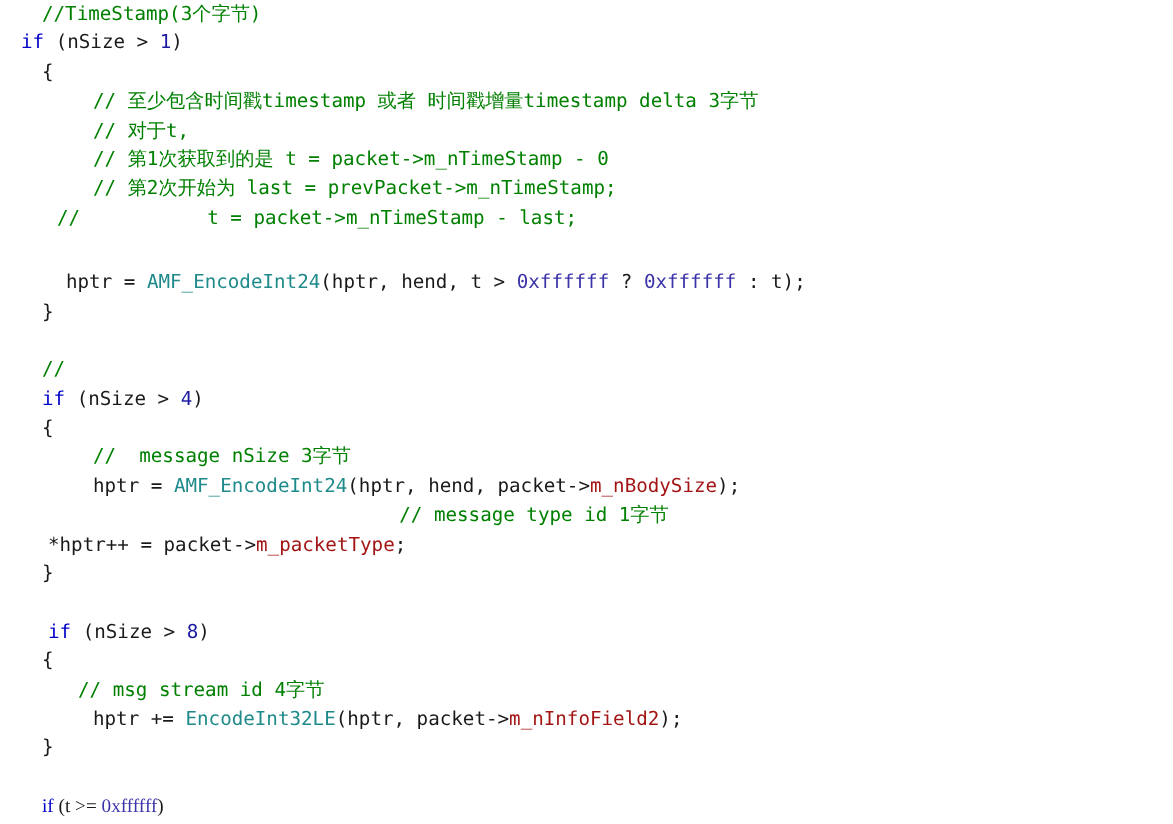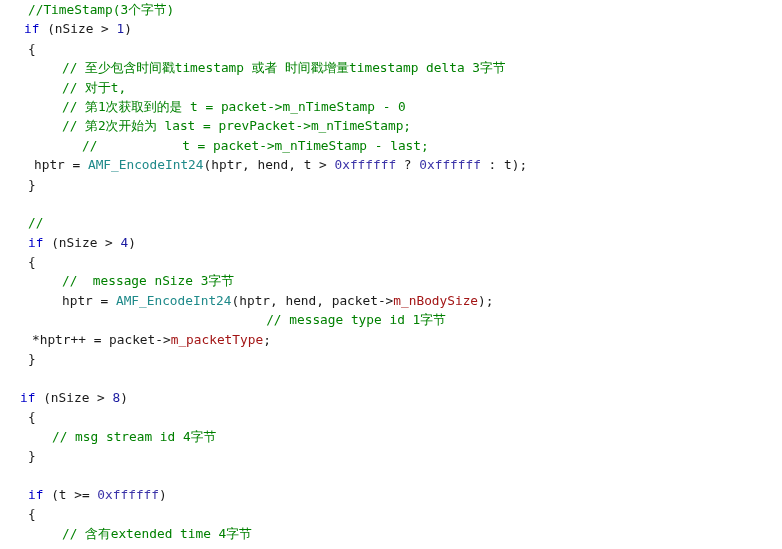--- a/index.html
+++ b/index.html
@@ -41,41 +41,42 @@
   .t-number  { color: #1a1aa0; }
   .t-hex     { color: #3b33a8; }
   .t-brace   { color: #1a1a1a; }
 </style>
 </head>
 <body>
 
 <div id="code-view">
   <div id="code-lines">
       <div class="code-line" style="padding-left: 28px;"><span class="tok t-comment">//TimeStamp(3个字节)</span></div>
-      <div class="code-line" style="padding-left: 24px;"><span class="tok t-keyword">if</span><span class="tok t-plain"> (nSize &gt; </span><span class="tok t-number">1</span><span class="tok t-plain">)</span></div>
+      <div class="code-line" style="padding-left: 14px;"><span class="tok t-keyword">if</span><span class="tok t-plain"> (nSize &gt; </span><span class="tok t-number">1</span><span class="tok t-plain">)</span></div>
       <div class="code-line" style="padding-left: 28px;"><span class="tok t-brace">{</span></div>
       <div class="code-line" style="padding-left: 62px;"><span class="tok t-comment">// 至少包含时间戳timestamp 或者 时间戳增量timestamp delta 3字节</span></div>
       <div class="code-line" style="padding-left: 62px;"><span class="tok t-comment">// 对于t,</span></div>
       <div class="code-line" style="padding-left: 62px;"><span class="tok t-comment">// 第1次获取到的是 t = packet-&gt;m_nTimeStamp - 0</span></div>
       <div class="code-line" style="padding-left: 62px;"><span class="tok t-comment">// 第2次开始为 last = prevPacket-&gt;m_nTimeStamp;</span></div>
-      <div class="code-line" style="padding-left: 50px; margin-left: 32px;"><span class="tok t-comment">//           t = packet-&gt;m_nTimeStamp - last;</span></div>
-      <div class="code-line" style="padding-left: 34px;"><span class="tok t-plain">hptr = </span><span class="tok t-func">AMF_EncodeInt24</span><span class="tok t-plain">(hptr, hend, t &gt; </span><span class="tok t-hex">0xffffff</span><span class="tok t-plain"> ? </span><span class="tok t-hex">0xffffff</span><span class="tok t-plain"> : t);</span></div>
+      <div class="code-line" style="padding-left: 38px;"><span class="tok t-comment">//           t = packet-&gt;m_nTimeStamp - last;</span></div>
+      <div class="code-line" style="padding-left: 44px; margin-top: 24px;"><span class="tok t-plain">hptr = </span><span class="tok t-func">AMF_EncodeInt24</span><span class="tok t-plain">(hptr, hend, t &gt; </span><span class="tok t-hex">0xffffff</span><span class="tok t-plain"> ? </span><span class="tok t-hex">0xffffff</span><span class="tok t-plain"> : t);</span></div>
       <div class="code-line" style="padding-left: 28px;"><span class="tok t-brace">}</span></div>
       <div class="code-line" style="padding-left: 28px;">&nbsp;</div>
       <div class="code-line" style="padding-left: 28px;"><span class="tok t-comment">//</span></div>
       <div class="code-line" style="padding-left: 28px;"><span class="tok t-keyword">if</span><span class="tok t-plain"> (nSize &gt; </span><span class="tok t-number">4</span><span class="tok t-plain">)</span></div>
       <div class="code-line" style="padding-left: 28px;"><span class="tok t-brace">{</span></div>
       <div class="code-line" style="padding-left: 62px;"><span class="tok t-comment">//  message nSize 3字节</span></div>
       <div class="code-line" style="padding-left: 62px;"><span class="tok t-plain">hptr = </span><span class="tok t-func">AMF_EncodeInt24</span><span class="tok t-plain">(hptr, hend, packet-&gt;</span><span class="tok t-member">m_nBodySize</span><span class="tok t-plain">);</span></div>
       <div class="code-line" style="padding-left: 62px; text-align: center;"><span class="tok t-comment">// message type id 1字节</span></div>
       <div class="code-line" style="padding-left: 32px;"><span class="tok t-plain">*hptr++ = packet-&gt;</span><span class="tok t-member">m_packetType</span><span class="tok t-plain">;</span></div>
       <div class="code-line" style="padding-left: 28px;"><span class="tok t-brace">}</span></div>
       <div class="code-line" style="padding-left: 28px;">&nbsp;</div>
-      <div class="code-line" style="padding-left: 20px;"><span class="tok t-keyword">if</span><span class="tok t-plain"> (nSize &gt; </span><span class="tok t-number">8</span><span class="tok t-plain">)</span></div>
+      <div class="code-line" style="padding-left: 32px;"><span class="tok t-keyword">if</span><span class="tok t-plain"> (nSize &gt; </span><span class="tok t-number">8</span><span class="tok t-plain">)</span></div>
       <div class="code-line" style="padding-left: 28px;"><span class="tok t-brace">{</span></div>
       <div class="code-line" style="padding-left: 52px;"><span class="tok t-comment">// msg stream id 4字节</span></div>
+      <div class="code-line" style="padding-left: 62px;"><span class="tok t-plain">hptr += </span><span class="tok t-func">EncodeInt32LE</span><span class="tok t-plain">(hptr, packet-&gt;</span><span class="tok t-member">m_nInfoField2</span><span class="tok t-plain">);</span></div>
       <div class="code-line" style="padding-left: 28px;"><span class="tok t-brace">}</span></div>
       <div class="code-line" style="padding-left: 28px;">&nbsp;</div>
-      <div class="code-line" style="padding-left: 28px;"><span class="tok t-keyword">if</span><span class="tok t-plain"> (t &gt;= </span><span class="tok t-hex">0xffffff</span><span class="tok t-plain">)</span></div>
+      <div class="code-line" style="padding-left: 28px; font-family: Liberation Serif, serif;"><span class="tok t-keyword">if</span><span class="tok t-plain"> (t &gt;= </span><span class="tok t-hex">0xffffff</span><span class="tok t-plain">)</span></div>
       <div class="code-line" style="padding-left: 28px;"><span class="tok t-brace">{</span></div>
       <div class="code-line" style="padding-left: 62px;"><span class="tok t-comment">// 含有extended time 4字节</span></div>
     </div>
 </div>
 
 </body></html>

